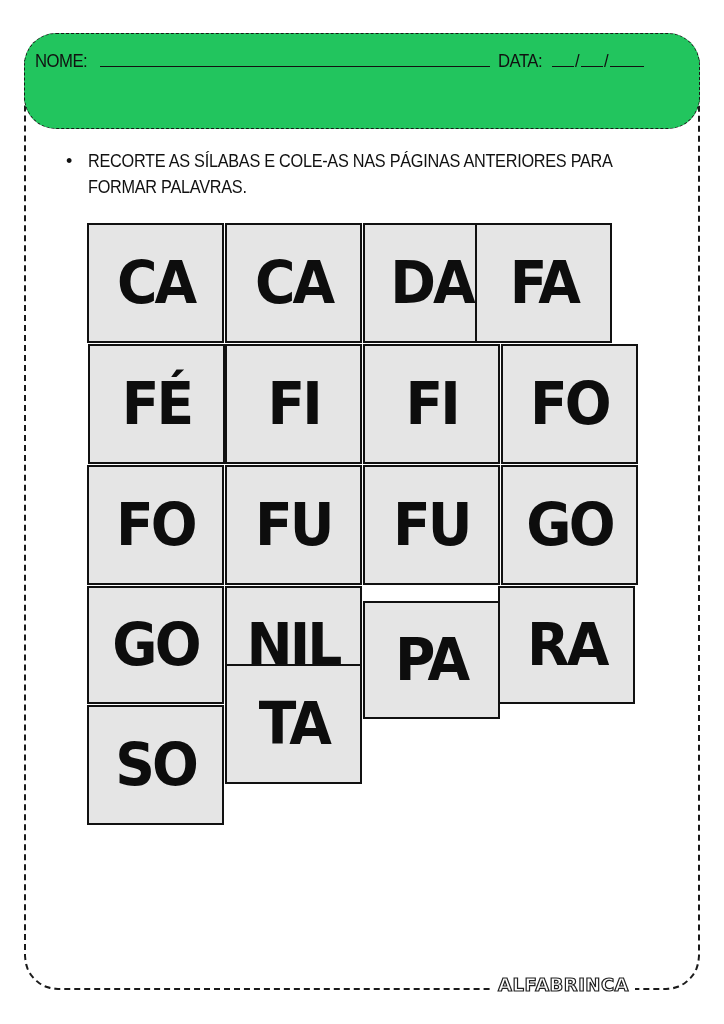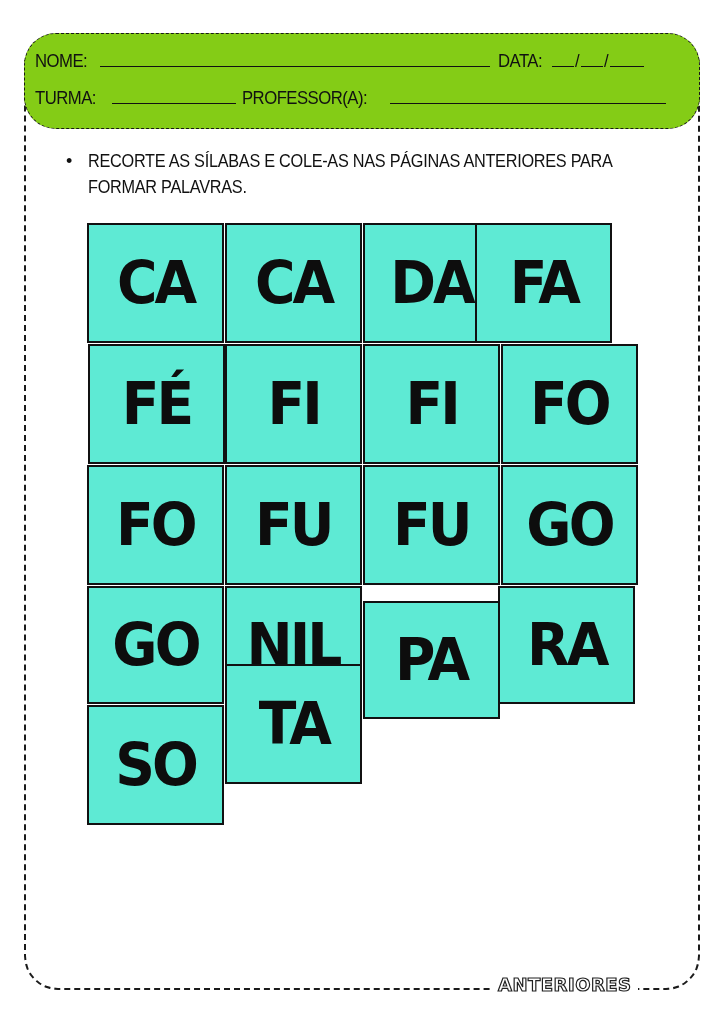--- a/index.html
+++ b/index.html
@@ -5,21 +5,21 @@
   * { margin: 0; padding: 0; box-sizing: border-box; }
   html, body { width: 724px; height: 1024px; background: #ffffff; overflow: hidden; }
   body { position: relative; font-family: "Liberation Sans", "DejaVu Sans", sans-serif; color: #111111; }
 
   .page-border {
     position: absolute; left: 24px; top: 60px; width: 676px; height: 930px;
     border: 2px dashed #1a1a1a; border-radius: 0 0 34px 34px;
   }
   .header-box {
     position: absolute; left: 24px; top: 33px; width: 676px; height: 96px;
-    border: 1.5px dashed #1a1a1a; border-radius: 32px; background: #84cc16; text-decoration: underline;
+    border: 1.5px dashed #1a1a1a; border-radius: 32px; background: #22c55e; text-decoration: underline;
   }
   .header-line {
     position: absolute; left: 10px; height: 26px;
     font-family: "Liberation Sans Narrow", "Liberation Sans", sans-serif;
     font-size: 19px; letter-spacing: -0.6px; white-space: nowrap;
     display: flex; align-items: flex-end;
   }
   .header-line.l1 { top: 12px; }
   .header-line.l2 { top: 49px; }
   .lbl { transform: scaleX(0.88); transform-origin: left bottom; display: inline-block; }
@@ -27,21 +27,21 @@
 
   .instruction {
     position: absolute; left: 66px; top: 148px; width: 600px;
     font-size: 17.5px; line-height: 26px; letter-spacing: -0.3px;
   }
   .instruction .bullet { position: absolute; left: 0; top: 0; font-size: 18px; }
   .instruction .text { margin-left: 22px; display: block; transform: scaleX(0.93); transform-origin: left top; }
 
   .card {
     position: absolute; width: 137px; height: 120px;
-    border: 2.5px solid #111111; background: #5eead4;
+    border: 2.5px solid #111111; background: #e5e5e5;
     display: flex; align-items: center; justify-content: center;
   }
   .card span {
     font-family: "DejaVu Sans", sans-serif; font-weight: bold;
     font-size: 58px; letter-spacing: -3px; color: #0d0d0d;
     transform: scaleX(0.95);
   }
 
   .logo {
     position: absolute; left: 492px; top: 974px; padding: 0 6px; background: #fff;
@@ -58,26 +58,20 @@
 <div class="header-box">
   <div class="header-line l1">
     <span class="lbl">NOME:</span>
     <span class="blank" style="width:390px;margin-left:6px;"></span>
     <span class="lbl" style="margin-left:8px;">DATA:</span>
     <span class="blank" style="width:22px;margin-left:4px;"></span>
     <span class="lbl" style="margin:0 1px;">/</span>
     <span class="blank" style="width:22px;"></span>
     <span class="lbl" style="margin:0 1px;">/</span>
     <span class="blank" style="width:34px;"></span>
-  </div>
-  <div class="header-line l2">
-    <span class="lbl">TURMA:</span>
-    <span class="blank" style="width:124px;margin-left:8px;"></span>
-    <span class="lbl" style="margin-left:6px;">PROFESSOR(A):</span>
-    <span class="blank" style="width:276px;margin-left:6px;"></span>
   </div>
 </div>
 
 <div class="instruction">
   <span class="bullet">•</span>
   <span class="text">RECORTE AS SÍLABAS E COLE-AS NAS PÁGINAS ANTERIORES PARA FORMAR PALAVRAS.</span>
 </div>
 
 <div id="grid">
 
@@ -134,13 +128,13 @@
     </div>
 
   <div class="card" style="left:87px;top:705px;">
       <span>SO</span>
     </div>
   <div class="card" style="left:225px;top:664px;">
       <span>TA</span>
     </div>
 </div>
 
-<div class="logo">ANTERIORES</div>
+<div class="logo">ALFABRINCA</div>
 
 </body></html>

